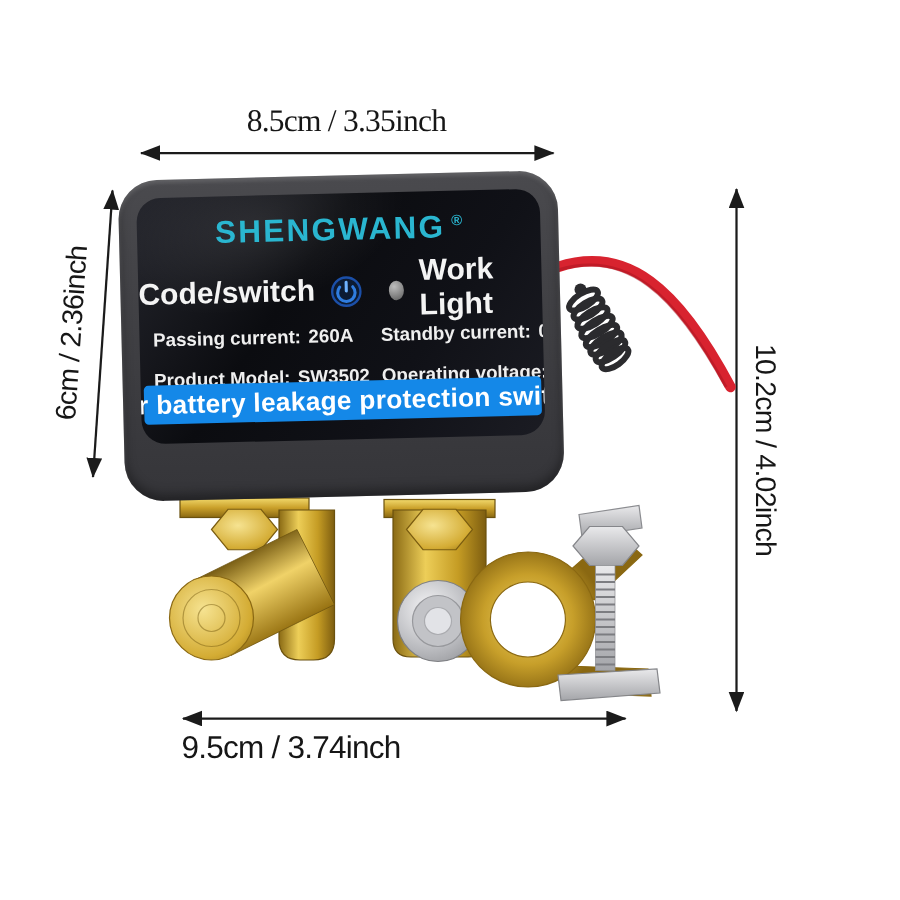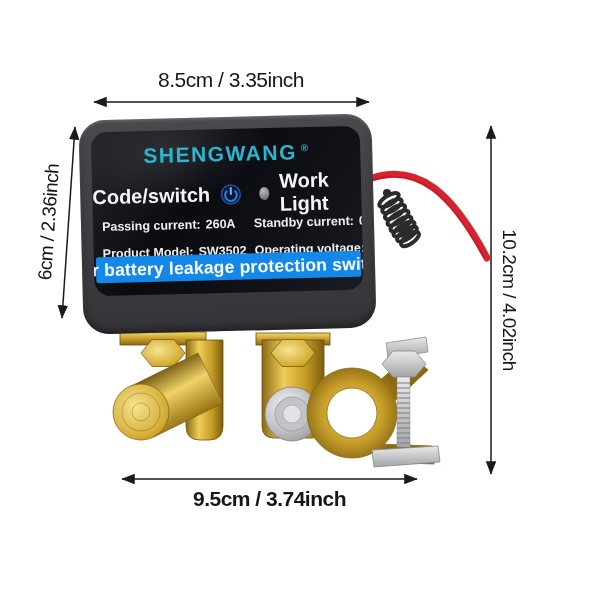--- a/index.html
+++ b/index.html
@@ -7,22 +7,22 @@
     position:relative;width:600px;height:600px;background:#ffffff;overflow:hidden;
     font-family:"Liberation Sans", sans-serif;
   }
   .scene svg.art{position:absolute;left:0;top:0;z-index:1;}
 
   
   .dim{
     position:absolute;z-index:3;color:#161616;font-size:21px;font-weight:400;
     letter-spacing:-0.5px;white-space:nowrap;
   }
-  .dim.top{left:93px;top:68px;width:276px;text-align:center;}
-  .dim.bottom{left:121px;top:487px;width:297px;text-align:center;font-weight:bold;}
+  .dim.top{left:93px;top:68px;width:276px;text-align:center;font-family:Liberation Serif, serif;}
+  .dim.bottom{left:121px;top:487px;width:297px;text-align:left;}
   .dim.left{left:49px;top:222px;transform:translate(-50%,-50%) rotate(-86deg);font-size:19px;}
   .dim.right{left:509px;top:300px;transform:translate(-50%,-50%) rotate(90deg);font-size:19px;}
 
   
   .device{
     position:absolute;z-index:2;left:81px;top:117px;width:293px;height:214px;
     transform:rotate(-1.4deg);border-radius:26px;
     background:linear-gradient(180deg,#4a4a4e 0%,#404044 45%,#353539 100%);
     box-shadow:inset 0 2px 3px rgba(255,255,255,.16), inset 0 -4px 7px rgba(0,0,0,.38);
   }

